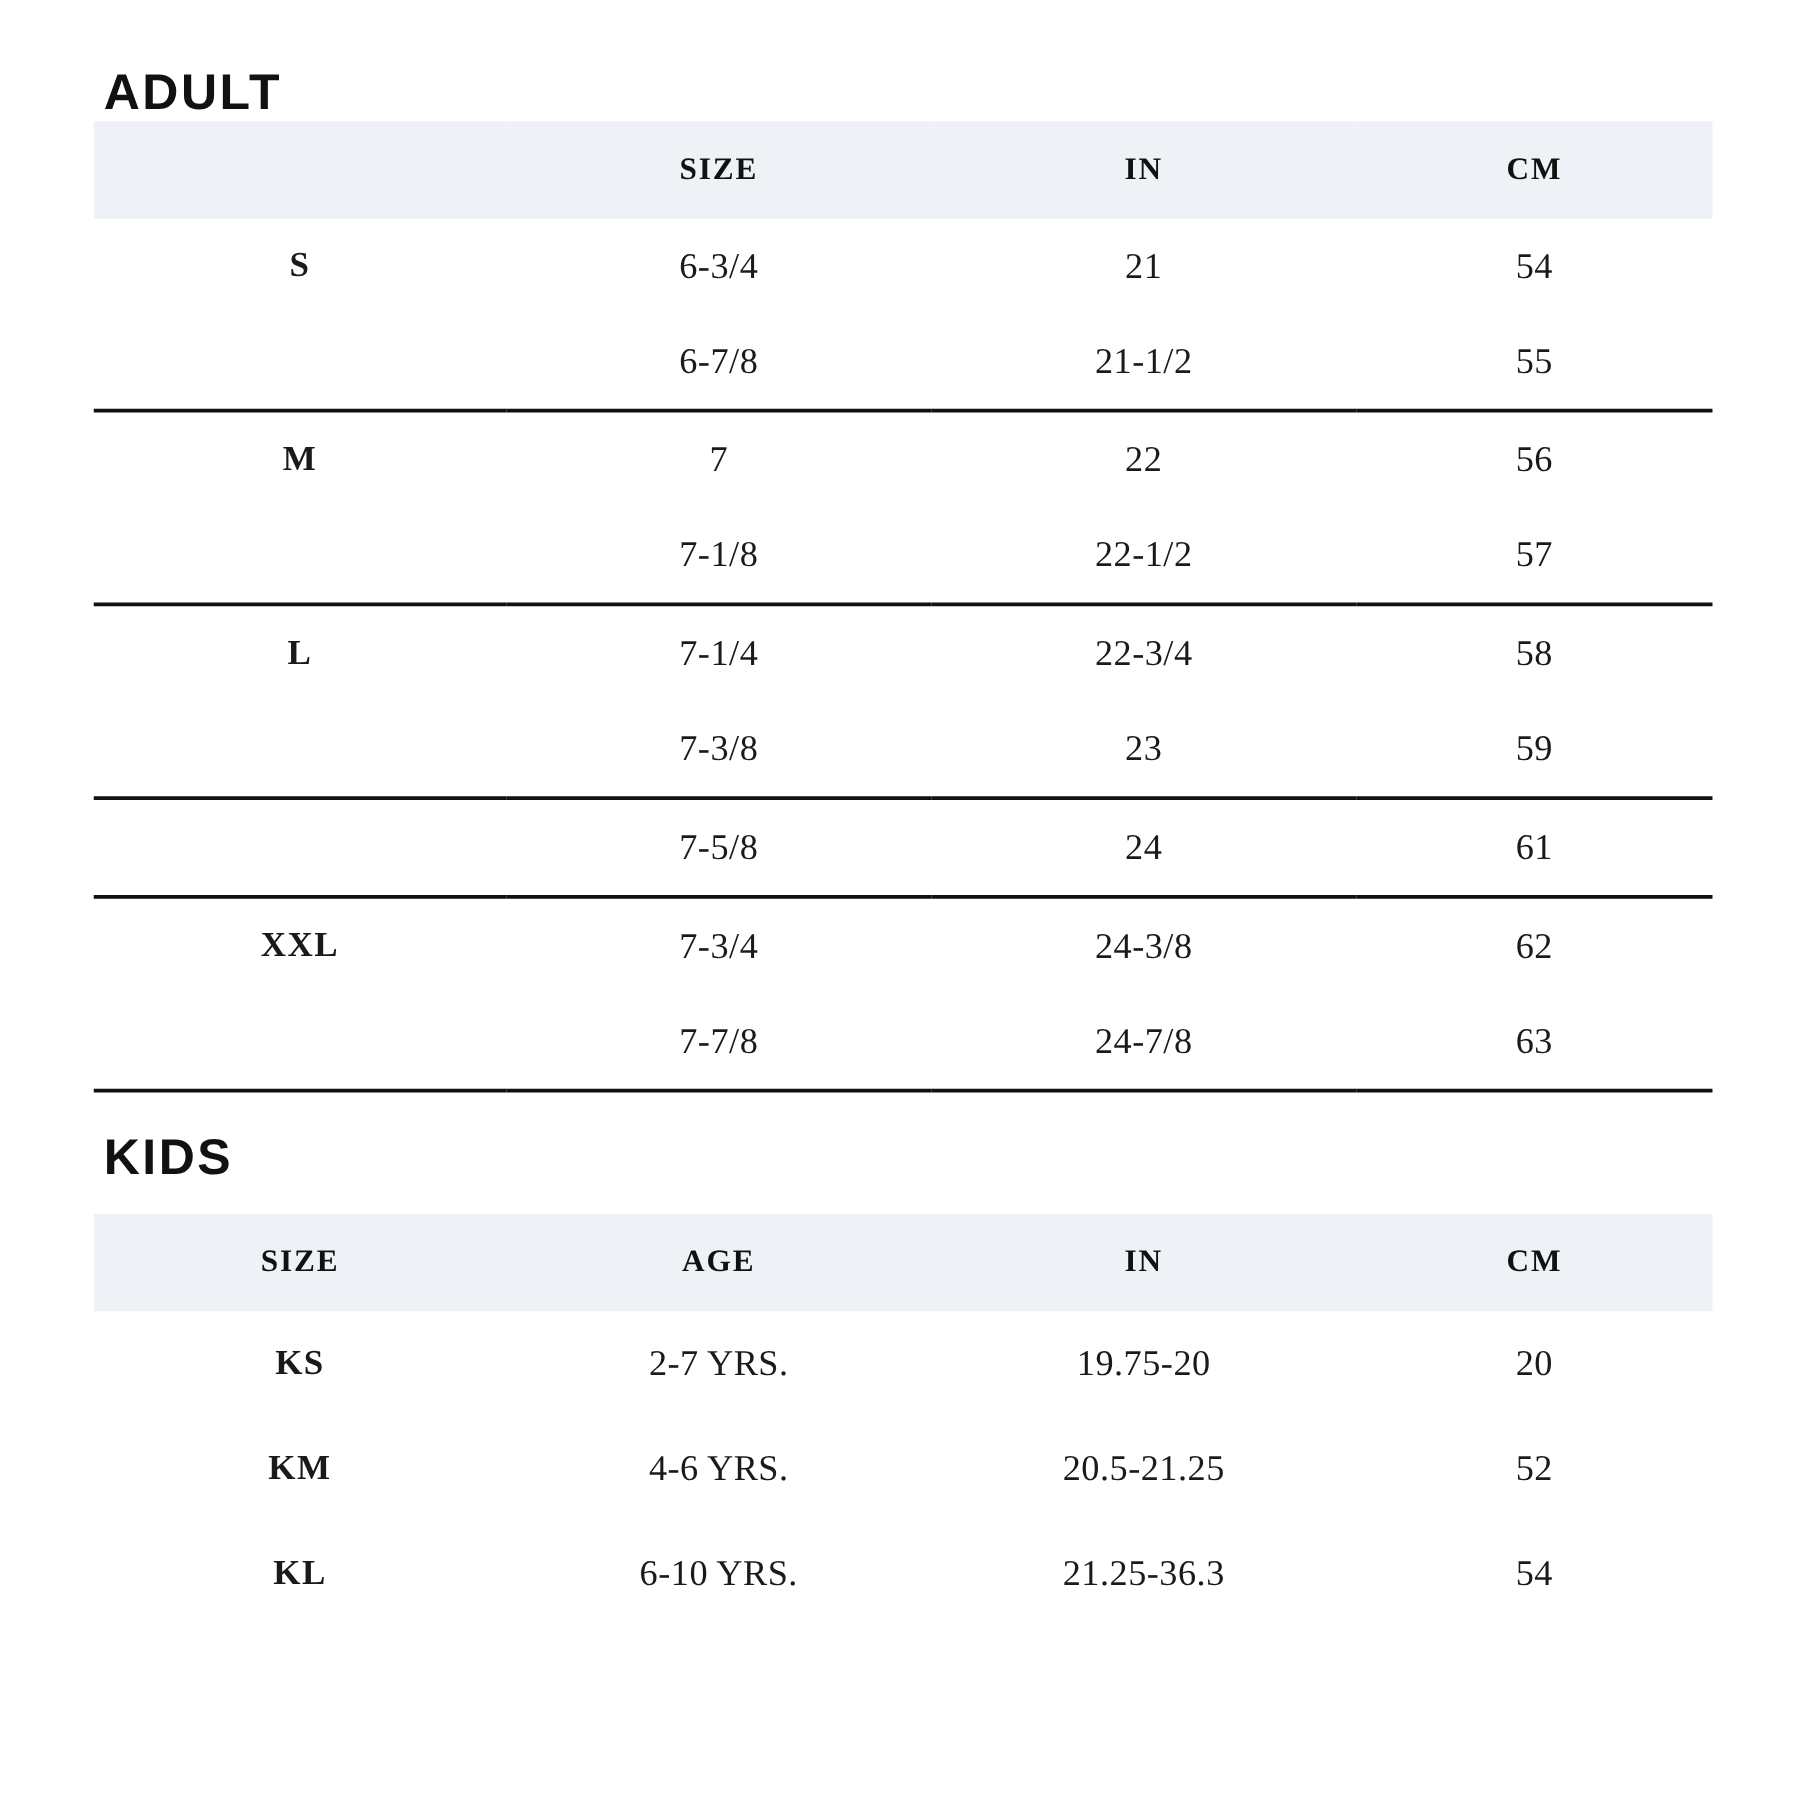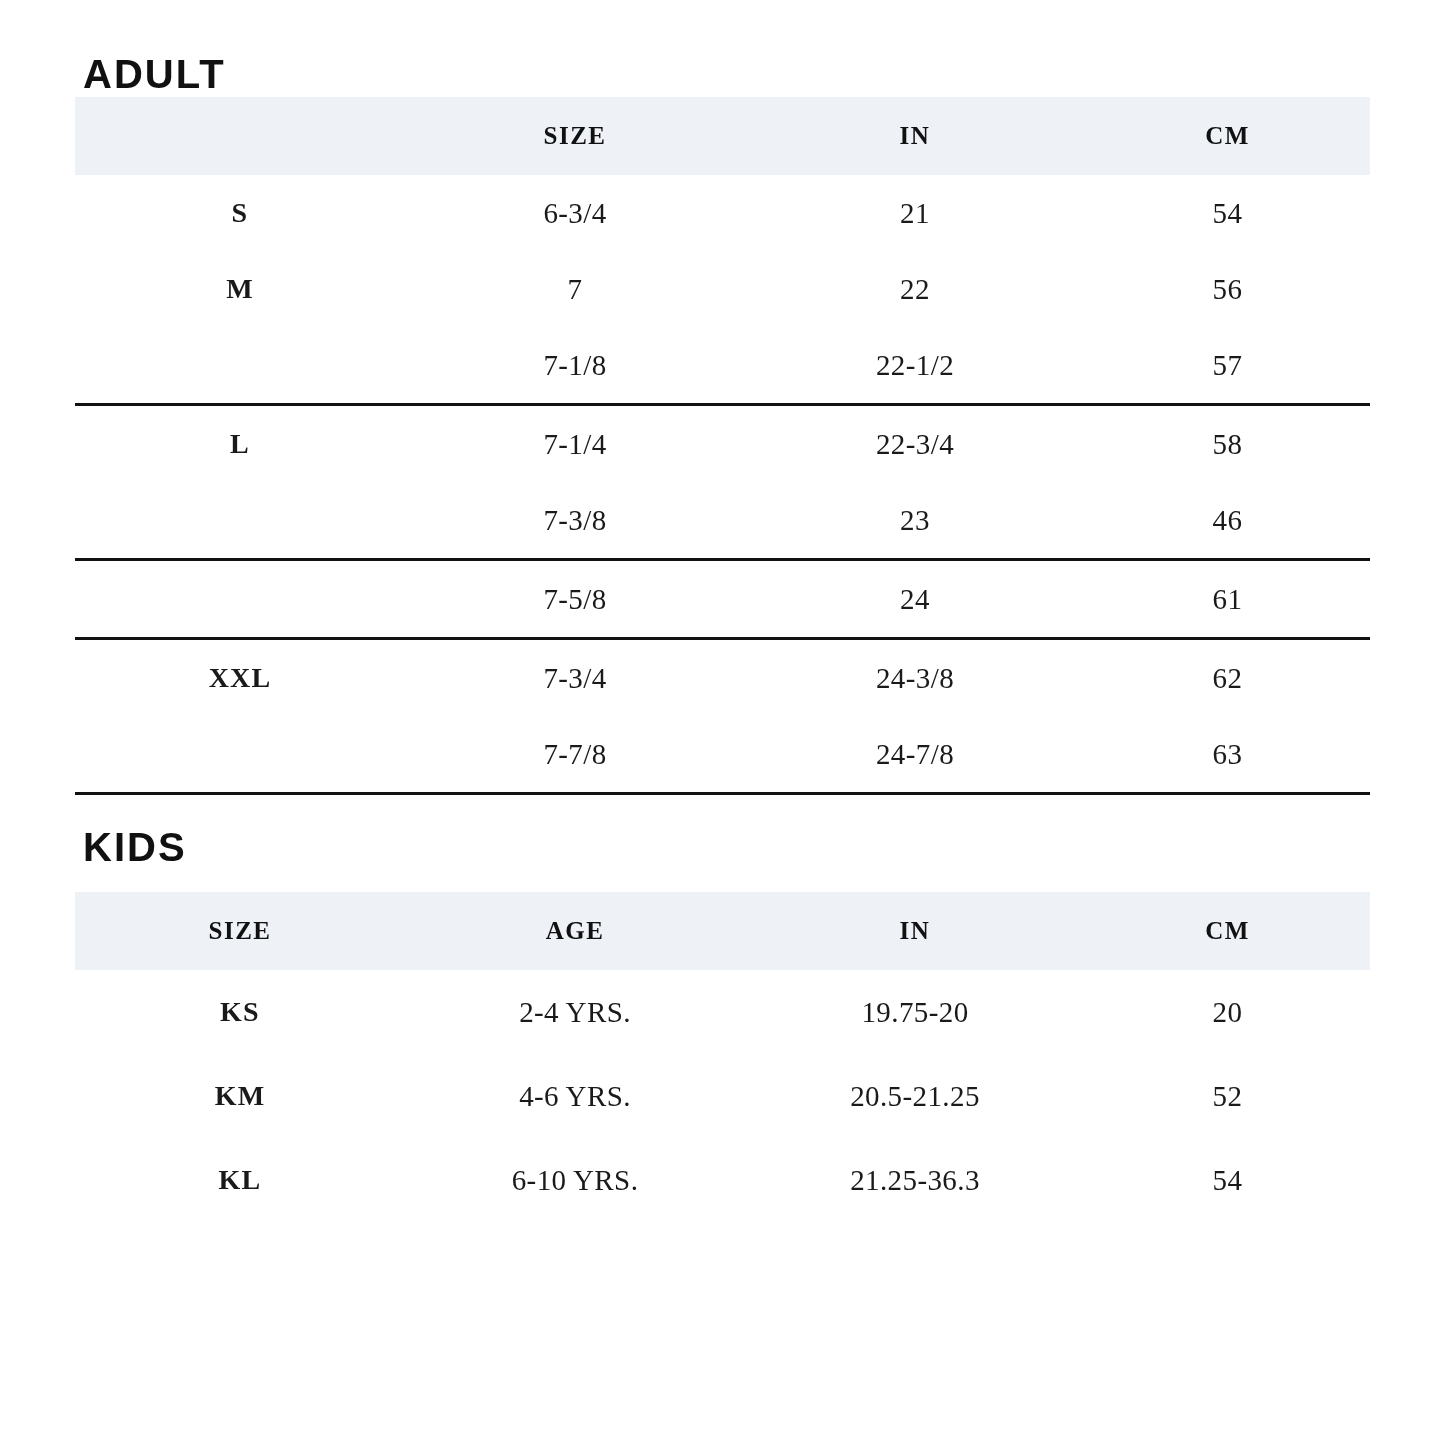--- a/index.html
+++ b/index.html
@@ -96,20 +96,26 @@
         <th>CM</th>
       </tr>
     </thead>
     <tbody>
       <tr>
         <td class="label">S</td>
         <td>6-3/4</td>
         <td>21</td>
         <td>54</td>
       </tr>
+      <tr class="group-end">
+        <td class="label"></td>
+        <td>6-7/8</td>
+        <td>21-1/2</td>
+        <td>55</td>
+      </tr>
       <tr>
         <td class="label">M</td>
         <td>7</td>
         <td>22</td>
         <td>56</td>
       </tr>
       <tr class="group-end">
         <td class="label"></td>
         <td>7-1/8</td>
         <td>22-1/2</td>
@@ -118,21 +124,21 @@
       <tr>
         <td class="label">L</td>
         <td>7-1/4</td>
         <td>22-3/4</td>
         <td>58</td>
       </tr>
       <tr class="group-end">
         <td class="label"></td>
         <td>7-3/8</td>
         <td>23</td>
-        <td>46</td>
+        <td>59</td>
       </tr>
       <tr class="group-end">
         <td class="label"></td>
         <td>7-5/8</td>
         <td>24</td>
         <td>61</td>
       </tr>
       <tr>
         <td class="label">XXL</td>
         <td>7-3/4</td>
@@ -161,21 +167,21 @@
       <tr>
         <th>SIZE</th>
         <th>AGE</th>
         <th>IN</th>
         <th>CM</th>
       </tr>
     </thead>
     <tbody>
       <tr>
         <td class="label">KS</td>
-        <td>2-4 YRS.</td>
+        <td>2-7 YRS.</td>
         <td>19.75-20</td>
         <td>20</td>
       </tr>
       <tr>
         <td class="label">KM</td>
         <td>4-6 YRS.</td>
         <td>20.5-21.25</td>
         <td>52</td>
       </tr>
       <tr>

